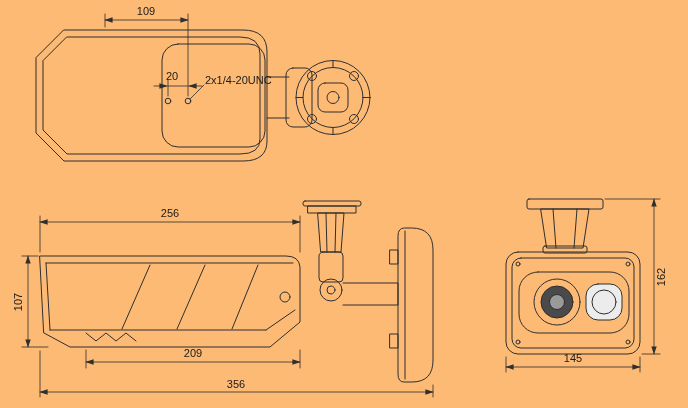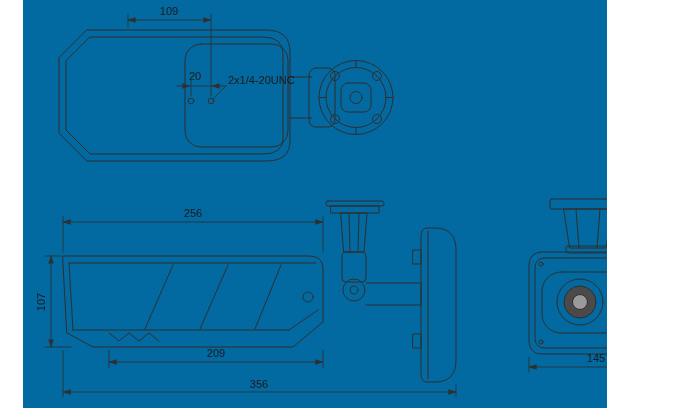--- a/index.html
+++ b/index.html
@@ -1,16 +1,16 @@
 <!DOCTYPE html>
 <html><head>
 <meta charset="utf-8">
 <style>
   html, body { margin: 0; padding: 0; background: #ffffff; }
-  .stage { position: relative; width: 584px; height: 408px; background: #0369a1; overflow: hidden; margin-left: 23px; }
+  .stage { position: relative; width: 688px; height: 408px; background: #fdba74; overflow: hidden; }
   .ln { fill: none; stroke: #2f2f2f; stroke-width: 1; stroke-linejoin: round; stroke-linecap: round; }
   .thin { stroke-width: 0.8; }
   .arrow-fill { fill: #2f2f2f; }
   .dim-text { font-family: "Liberation Sans", sans-serif; font-size: 11px; fill: #1a1a1a; }
   .lens-dark { fill: #4a4a4a; }
   .lens-core { fill: #9a9a9a; }
   .ir-fill { fill: #ececec; }
 </style>
 </head>
 <body>

